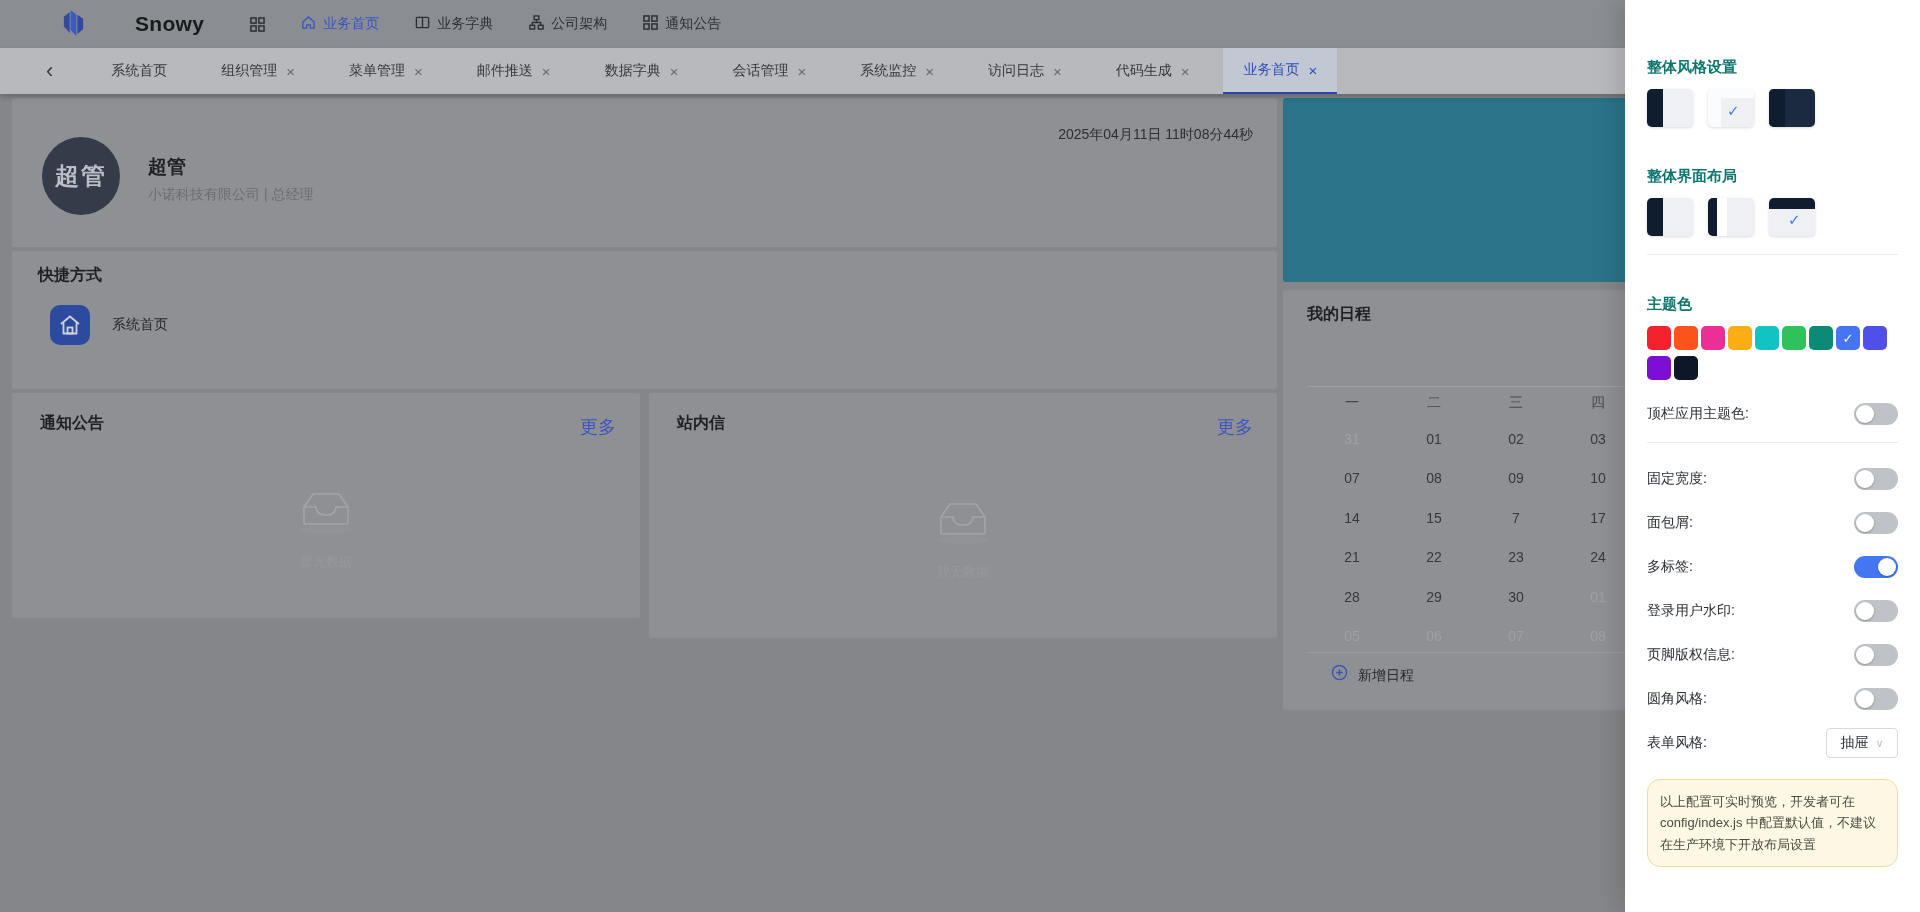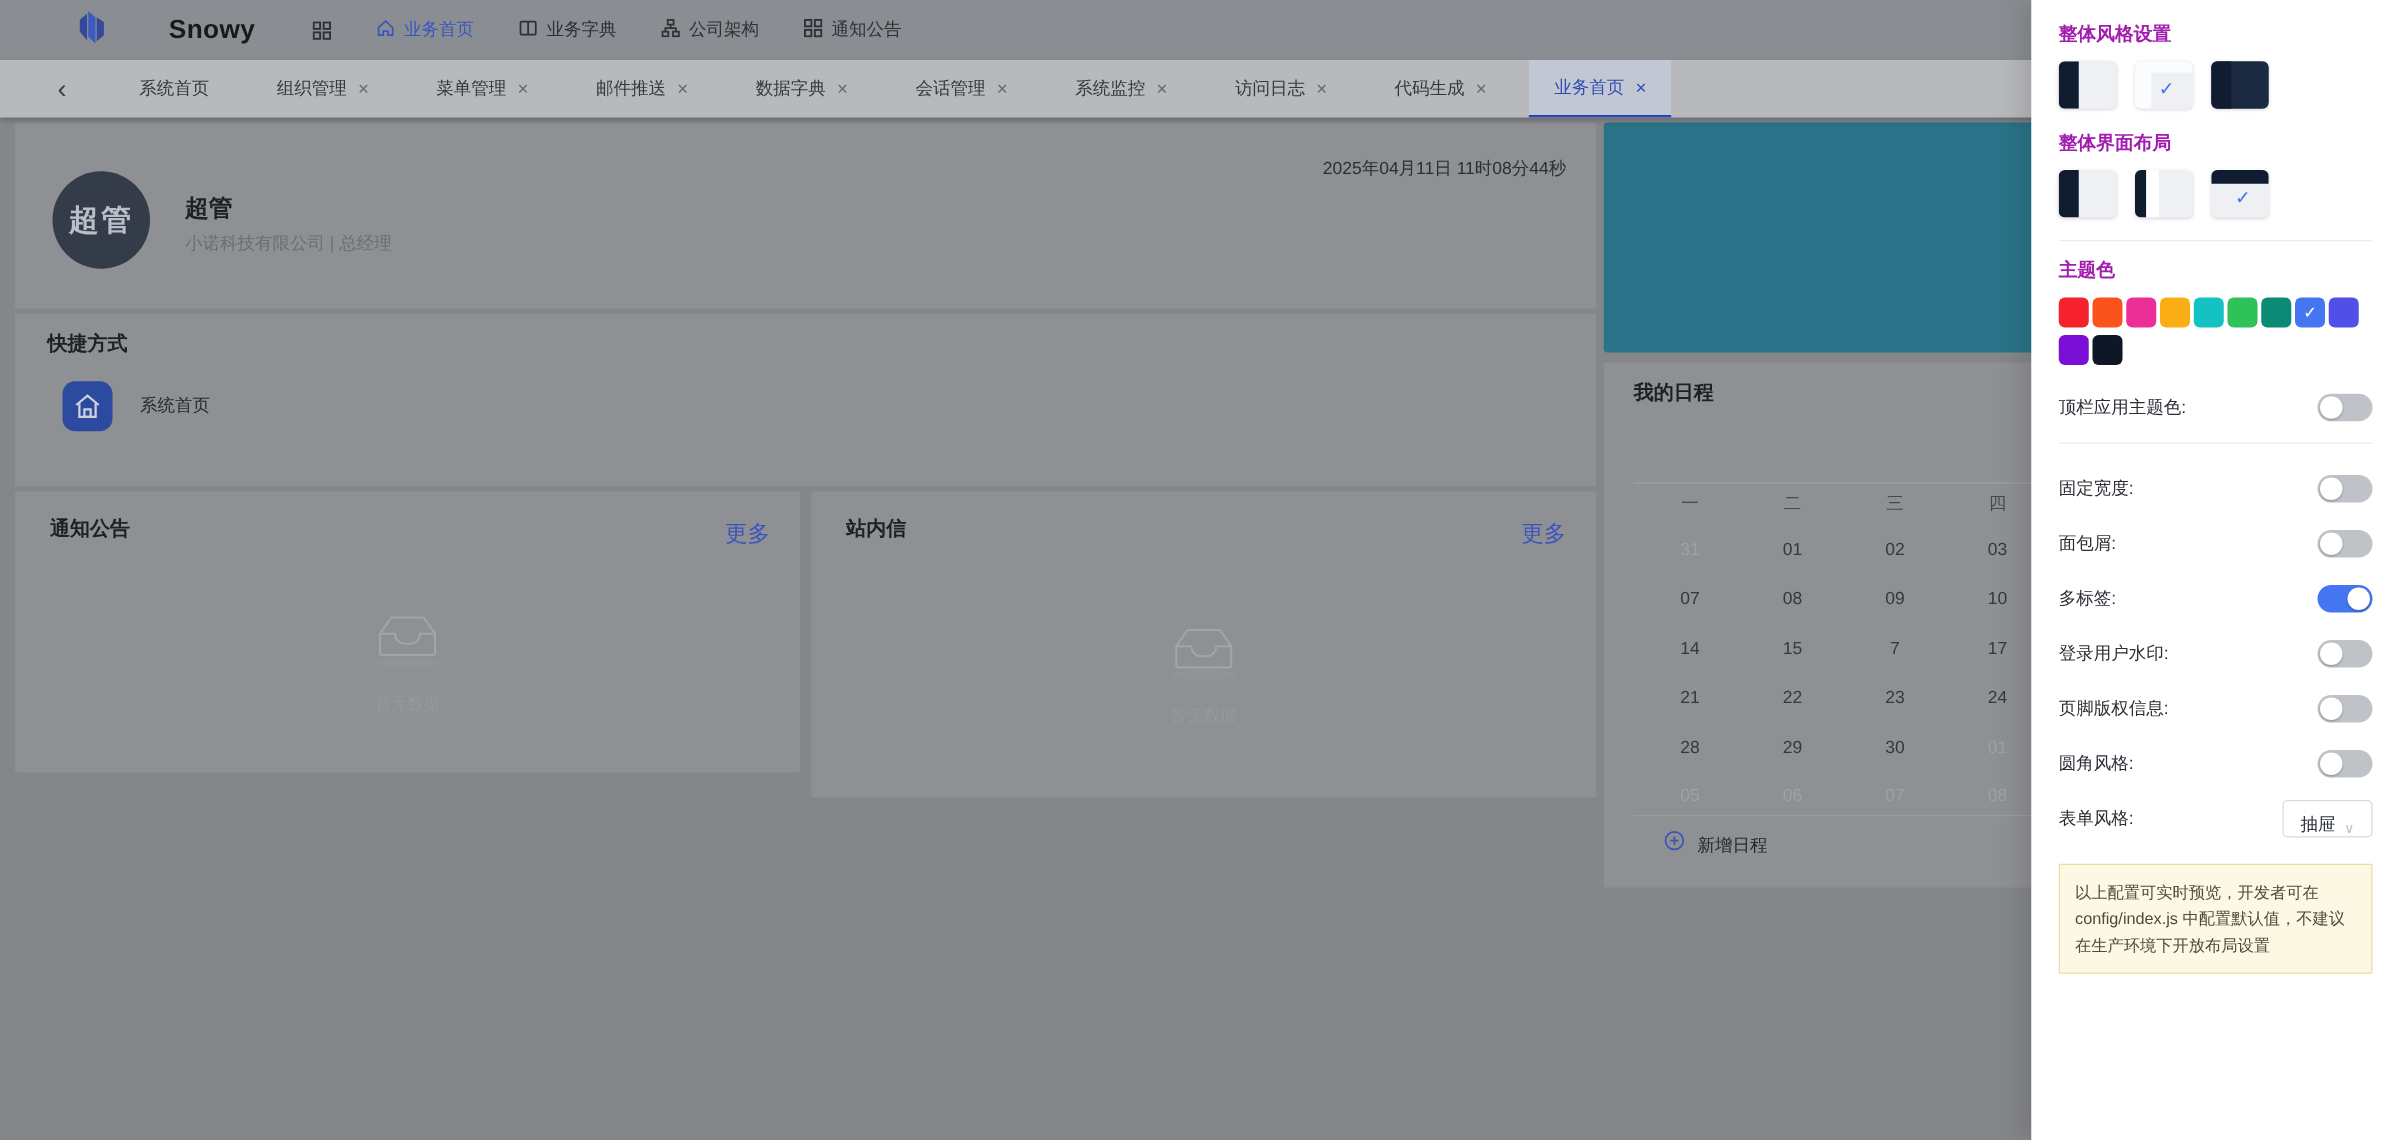--- a/index.html
+++ b/index.html
@@ -73,45 +73,45 @@
   .add-label{font-size:14px;color:#26292d;}
 
   .drawer-mask{position:absolute;left:0;top:0;width:1625px;height:912px;z-index:5;background:transparent;}
 
   
   .drawer{
     position:absolute;right:0;top:0;width:295px;height:912px;background:#ffffff;z-index:6;
     box-shadow:-8px 0 20px rgba(0,0,0,.12);box-sizing:border-box;padding:18px 22px;
     color:#24272c;font-size:14px;
   }
-  .dr-title{font-size:15px;font-weight:600;color:#a21caf;margin-bottom:12px;}
+  .dr-title{font-size:15px;font-weight:600;color:#0f766e;margin-bottom:12px;margin-top:40px;}
   .thumb-row{display:flex;margin-bottom:18px;}
   .thumb{width:46px;height:38px;border-radius:5px;margin-right:15px;position:relative;overflow:hidden;
     background:#eef0f4;box-shadow:0 1px 3px rgba(0,0,0,.15);cursor:pointer;}
   .thumb .bar{position:absolute;}
   .thumb .check{position:absolute;color:var(--accent,#4476f1);font-size:15px;font-weight:700;}
   .dr-divider{border-top:1px solid #ececec;margin:14px 0;}
   .swatches{display:flex;flex-wrap:wrap;margin-top:2px;margin-bottom:6px;}
   .swatch{width:24px;height:24px;border-radius:5px;margin:0 3px 6px 0;cursor:pointer;
     display:flex;align-items:center;justify-content:center;color:#fff;font-size:13px;font-weight:700;}
   .ctl-row{display:flex;align-items:center;justify-content:space-between;height:44px;}
   .ctl-label{color:#2a2e34;}
   .switch{width:44px;height:22px;border-radius:11px;background:#bfc3c8;position:relative;cursor:pointer;flex:none;}
   .switch::after{content:"";position:absolute;width:18px;height:18px;border-radius:50%;background:#fff;top:2px;left:2px;
     box-shadow:0 1px 2px rgba(0,0,0,.25);}
   .switch.on{background:var(--accent,#4476f1);}
   .switch.on::after{left:24px;}
   .form-select{
     width:70px;height:28px;border:1px solid #d9d9d9;border-radius:4px;background:#fff;
-    display:flex;align-items:flex-end;justify-content:center;gap:7px;cursor:pointer;
+    display:flex;align-items:center;justify-content:center;gap:7px;cursor:pointer;
   }
   .form-select .val{font-size:14px;color:#2c3138;}
   .form-select .arrow{font-size:11px;color:#bfbfbf;}
   .note-box{
-    margin-top:14px;background:#fcf8e3;border:1px solid #e6dfa6;border-radius:1px;
+    margin-top:14px;background:#fcf8e3;border:1px solid #e6dfa6;border-radius:13px;
     padding:11px 12px;font-size:13px;line-height:1.65;color:#4c4b41;
   }
 </style>
 </head>
 <body>
 
 <div class="navbar">
   <div class="logo">
     <span>
       <svg width="27" height="29" viewBox="0 0 28 30">

